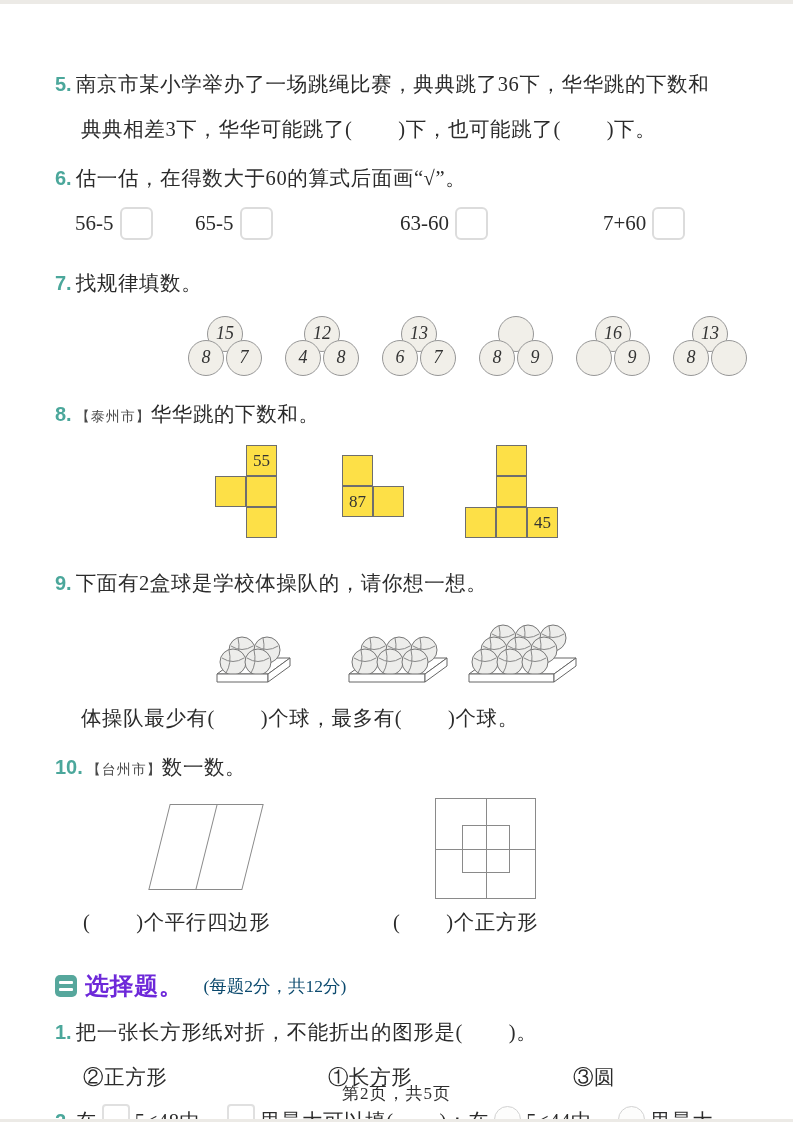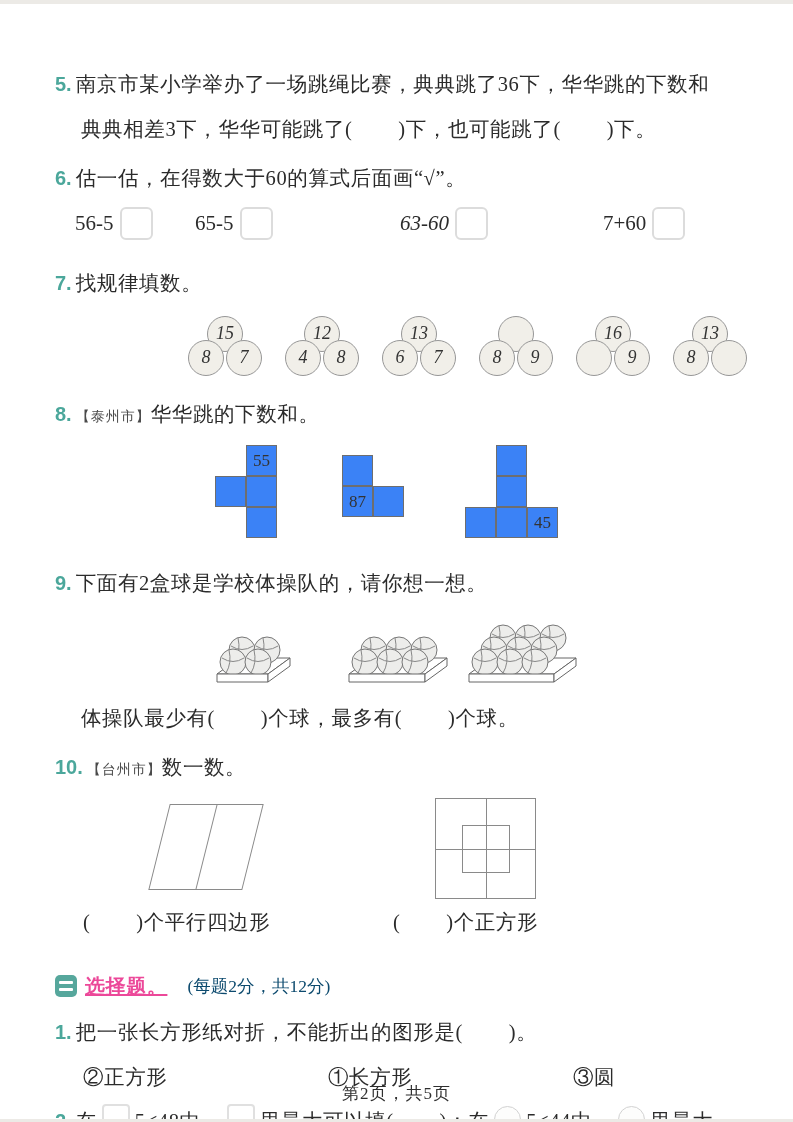--- a/index.html
+++ b/index.html
@@ -38,21 +38,21 @@
   }
   .circle.top{left:24px;top:0;}
   .circle.bl{left:5px;top:24px;}
   .circle.br{left:43px;top:24px;}
 
   
   .shape-row{position:relative;height:102px;margin:6px 0 14px 0;}
   .shape{position:absolute;}
   .shape .cell{
     position:absolute;width:31px;height:31px;box-sizing:border-box;border:1px solid #6e6e6e;
-    background:#3b82f6;text-align:center;line-height:29px;font-size:17px;color:#333;letter-spacing:0;
+    background:#fde047;text-align:center;line-height:29px;font-size:17px;color:#333;letter-spacing:0;
   }
 
   
   .ball-row{position:relative;height:76px;margin:8px 0 6px 0;}
   .ballbox{position:absolute;bottom:0;}
 
   
   .fig-row{position:relative;height:100px;margin:6px 0 10px 0;}
   .pgram{
     position:absolute;left:104px;top:6px;width:92px;height:84px;
@@ -71,21 +71,21 @@
   .section-head{display:flex;align-items:center;margin:16px 0 4px 0;line-height:40px;}
   .list-icon{
     width:22px;height:22px;border-radius:5px;background:#56a79c;margin-right:8px;
     position:relative;flex:0 0 auto;
   }
   .list-icon::before,.list-icon::after{
     content:"";position:absolute;left:4px;width:14px;height:3px;background:#fff;border-radius:1px;
   }
   .list-icon::before{top:6px;}
   .list-icon::after{top:13px;}
-  .section-title{font-weight:bold;color:#ec4899;font-size:20px;text-decoration:underline;}
+  .section-title{font-weight:bold;color:#6d28d9;font-size:24px;}
   .section-score{font-size:17.5px;color:#0c4a6e;margin-left:20px;letter-spacing:0;}
 
   .options-row{display:grid;grid-template-columns:245px 245px 1fr;margin-left:28px;line-height:44px;font-size:20.5px;}
   .inline-box{
     display:inline-block;width:24px;height:24px;border:2px solid #e0e0e0;border-radius:4px;
     vertical-align:-4px;margin:0 5px;background:#fff;
   }
   .inline-circle{
     display:inline-block;width:25px;height:25px;border:1px solid #d2d2d2;border-radius:50%;
     vertical-align:-5px;margin:0 5px;background:#fdfdfc;
@@ -116,21 +116,21 @@
     </div>
     <div class="expr-row" id="q6-exprs">
         <span class="expr-group" style="left: 20px;">
           <span class="expr-text">56-5</span>
           <span class="ans-box"></span>
         </span>
         <span class="expr-group" style="left: 140px;">
           <span class="expr-text">65-5</span>
           <span class="ans-box"></span>
         </span>
-        <span class="expr-group" style="left: 345px; font-style: italic;">
+        <span class="expr-group" style="left: 345px;">
           <span class="expr-text">63-60</span>
           <span class="ans-box"></span>
         </span>
         <span class="expr-group" style="left: 548px;">
           <span class="expr-text">7+60</span>
           <span class="ans-box"></span>
         </span>
       </div>
   </div>
 

